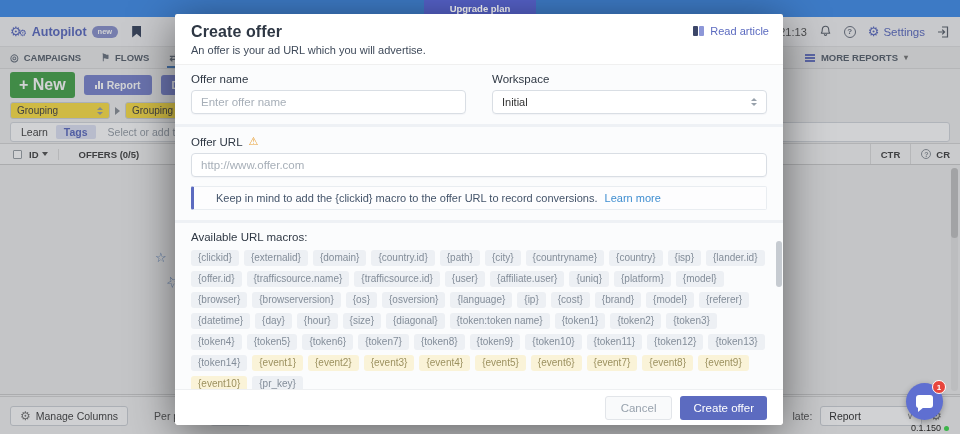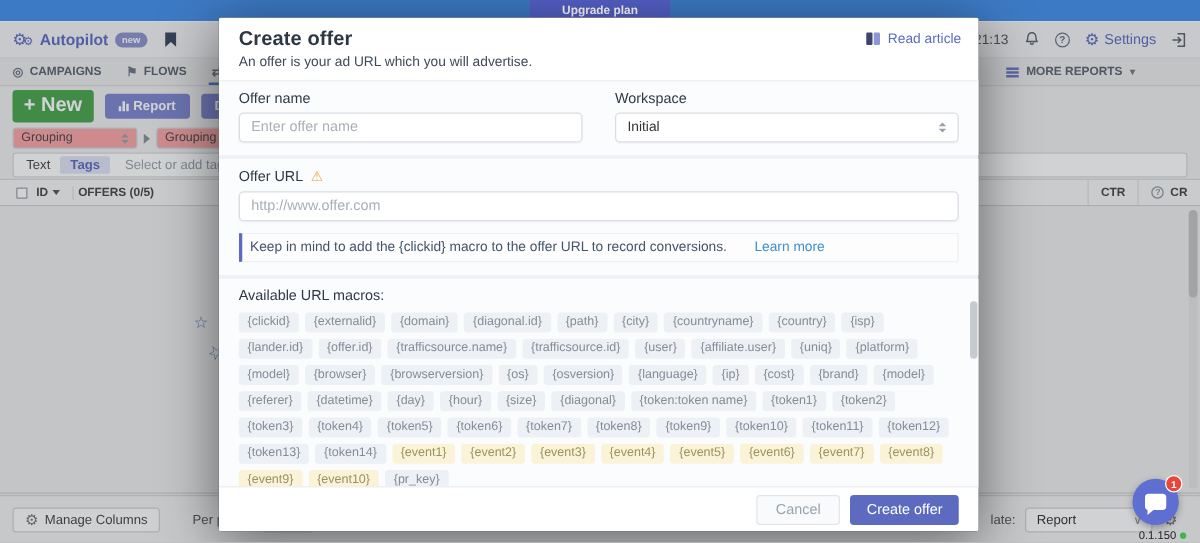--- a/index.html
+++ b/index.html
@@ -38,38 +38,38 @@
 
   .toolbar{height:31px;display:flex;align-items:center;padding:0 10px;gap:9px}
   .btn-new{background:#47a44b;color:#fff;font-size:16px;font-weight:bold;padding:4px 9px;border-radius:3px;cursor:pointer}
   .btn-ind{background:#7b86cf;color:#fff;font-size:10.5px;font-weight:bold;padding:4px 11px;border-radius:3px;display:flex;align-items:center;gap:4px;cursor:pointer}
   .bars3{display:flex;align-items:flex-end;gap:1px;height:8px}
   .bars3 i{width:2px;background:#fff;display:block}
   .bars3 .b1{height:4px}.bars3 .b2{height:8px}.bars3 .b3{height:6px}
   .pencil{color:#9aa0a8;font-size:13px;margin-left:4px;cursor:pointer}
 
   .grouprow{display:flex;align-items:center;gap:5px;padding:1px 10px;height:21px}
-  .gsel{background:#fca5a5;border:1px solid #cfd4da;border-radius:3px;font-size:10px;color:#444;padding:2px 6px;display:flex;align-items:center;justify-content:space-between;width:100px;cursor:pointer}
+  .gsel{background:#fde047;border:1px solid #cfd4da;border-radius:3px;font-size:10px;color:#444;padding:2px 6px;display:flex;align-items:center;justify-content:space-between;width:100px;cursor:pointer}
   .ud{display:flex;flex-direction:column;align-items:center;gap:2px}
   .ud i{display:block;width:0;height:0;border-left:3px solid transparent;border-right:3px solid transparent}
   .ud .up{border-bottom:3.5px solid #98a1ab}
   .ud .dn{border-top:3.5px solid #98a1ab}
   .garrow{width:0;height:0;border-top:4px solid transparent;border-bottom:4px solid transparent;border-left:5px solid #8a9097}
 
   .filterrow{display:flex;align-items:center;padding:1px 10px;height:22px}
   .filterbar{flex:1;background:#fff;border:1px solid #d5d9de;border-radius:3px;height:20px;display:flex;align-items:center;padding:1px 2px}
   .tt{font-size:10.5px;padding:1px 8px;border-radius:2px;color:#444;cursor:pointer}
   .tt.tags{background:#dfe3f5;color:#5c6bc0;font-weight:bold}
   .filter-ph{font-size:10.5px;color:#98a0a9;margin-left:12px}
 
   .tableheader{height:22px;background:#f6f6f6;border-top:1px solid #d8d8d8;border-bottom:1px solid #cfcfcf;display:flex;align-items:center;font-size:9.5px;color:#444;font-weight:bold}
   .cbx{width:9px;height:9px;border:1px solid #9aa0a6;background:#fff;border-radius:1px;margin:0 7px 0 13px}
   .idcell{display:flex;align-items:center;gap:3px;padding-right:10px;border-right:1px solid #ddd;cursor:pointer}
   .sortdown{width:0;height:0;border-left:3.5px solid transparent;border-right:3.5px solid transparent;border-top:4px solid #555}
-  .offerscell{margin-left:4px}
+  .offerscell{margin-left:20px}
   .th-right{margin-left:auto;display:flex;align-items:stretch;height:100%}
   .th-rcell{display:flex;align-items:center;gap:5px;border-left:1px solid #ddd;padding:0 10px}
   .th-q{width:10px;height:10px;border:1px solid #8d949b;border-radius:50%;display:inline-flex;align-items:center;justify-content:center;font-size:7px;color:#8d949b;font-weight:bold}
 
   .tablebody{position:relative;height:230px;background:#efefef;border-bottom:1px solid #cfcfcf}
   .star{position:absolute;color:#5b80ba;font-size:13px}
   .star.s1{left:155px;top:85px}
   .star.s2{left:166px;top:108px;transform:rotate(-28deg);font-size:15px}
   .tb-scroll{position:absolute;right:2px;top:3px;bottom:3px;width:7px;background:#e4e4e4;border-radius:4px}
   .tb-thumb{position:absolute;right:0;top:0;width:7px;height:70px;background:#c3c3c3;border-radius:4px}
@@ -98,21 +98,21 @@
 
   .modal-body{flex:1;background:#eef1f5;position:relative;overflow:hidden;border-top:1px solid #f0f0f0}
   .section{background:#fbfcfd;padding:8px 16px 10px;margin-bottom:3px}
   .row2{display:flex;gap:26px}
   .col{flex:1;min-width:0}
   .flabel{font-size:11.5px;color:#2f3844;margin-bottom:5px;display:flex;align-items:center;gap:6px}
   .warn{color:#e9a23b;font-size:11px}
   .inputbox{height:24px;background:#fff;border:1px solid #d9dee4;border-radius:4px;display:flex;align-items:center;padding:0 9px;font-size:11.5px;box-shadow:0 1px 1px rgba(40,60,90,0.04)}
   .ph{color:#a7afb8}
   .selbox{height:24px;background:#fff;border:1px solid #d9dee4;border-radius:4px;display:flex;align-items:center;justify-content:space-between;padding:0 9px;font-size:11px;color:#333;cursor:pointer;box-shadow:0 1px 1px rgba(40,60,90,0.04)}
-  .note{margin-top:9px;background:#fdfdfe;border:1px solid #e9edf1;border-left:3px solid #5c6bc0;border-radius:2px;padding:5px 6px;font-size:11px;color:#44546a;display:flex;gap:18px;align-items:baseline}
+  .note{margin-top:9px;background:#fdfdfe;border:1px solid #e9edf1;border-left:3px solid #5c6bc0;border-radius:2px;padding:5px 22px;font-size:11px;color:#44546a;display:flex;gap:3px;align-items:baseline}
   .learnmore{color:#3f8ed0;cursor:pointer;margin-left:4px;white-space:nowrap}
   .chips{display:flex;flex-wrap:wrap;gap:5px;margin-top:7px}
   .chip{background:#edf0f4;color:#838d99;font-size:10px;padding:3px 7px;border-radius:3px;line-height:1;cursor:pointer;white-space:nowrap}
   .chip-y{background:#faf3d8;color:#9c9160}
   .mb-scrolltrack{position:absolute;right:1px;top:2px;bottom:2px;width:6px;background:transparent}
   .mb-scrollthumb{position:absolute;right:1px;top:176px;width:6px;height:46px;background:#c6cbd1;border-radius:3px}
 
   .modal-foot{height:36px;background:#fff;display:flex;align-items:center;justify-content:flex-end;gap:8px;padding:0 16px;border-top:1px solid #eef0f2}
   .btn-cancel{background:#f9fafb;color:#98a2ad;border:1px solid #e2e5e9;font-size:11.5px;padding:5px 15px;border-radius:3px;cursor:pointer}
   .btn-create{background:#5c6bc0;color:#fff;font-size:11.5px;padding:6px 13px;border-radius:3px;cursor:pointer}
@@ -213,21 +213,21 @@
         <span>Grouping</span>
         <span class="ud">
             <i class="up"></i>
             <i class="dn"></i>
           </span>
       </span>
     </div>
 
     <div class="filterrow">
       <div class="filterbar">
-        <span class="tt">Text</span>
+        <span class="tt">Learn</span>
         <span class="tt tags">Tags</span>
         <span class="filter-ph">Select or add tag</span>
       </div>
     </div>
 
     <div class="tableheader">
       <span class="cbx"></span>
       <span class="idcell">
         <span>ID</span>
         <span class="sortdown"></span>
@@ -320,21 +320,21 @@
           <span class="learnmore">Learn more</span>
         </div>
       </div>
 
       <div class="section">
         <div class="flabel">Available URL macros:</div>
         <div class="chips">
             <span class="chip">{clickid}</span>
             <span class="chip">{externalid}</span>
             <span class="chip">{domain}</span>
-            <span class="chip">{diagonal.id}</span>
+            <span class="chip">{country.id}</span>
             <span class="chip">{path}</span>
             <span class="chip">{city}</span>
             <span class="chip">{countryname}</span>
             <span class="chip">{country}</span>
             <span class="chip">{isp}</span>
             <span class="chip">{lander.id}</span>
             <span class="chip">{offer.id}</span>
             <span class="chip">{trafficsource.name}</span>
             <span class="chip">{trafficsource.id}</span>
             <span class="chip">{user}</span>

